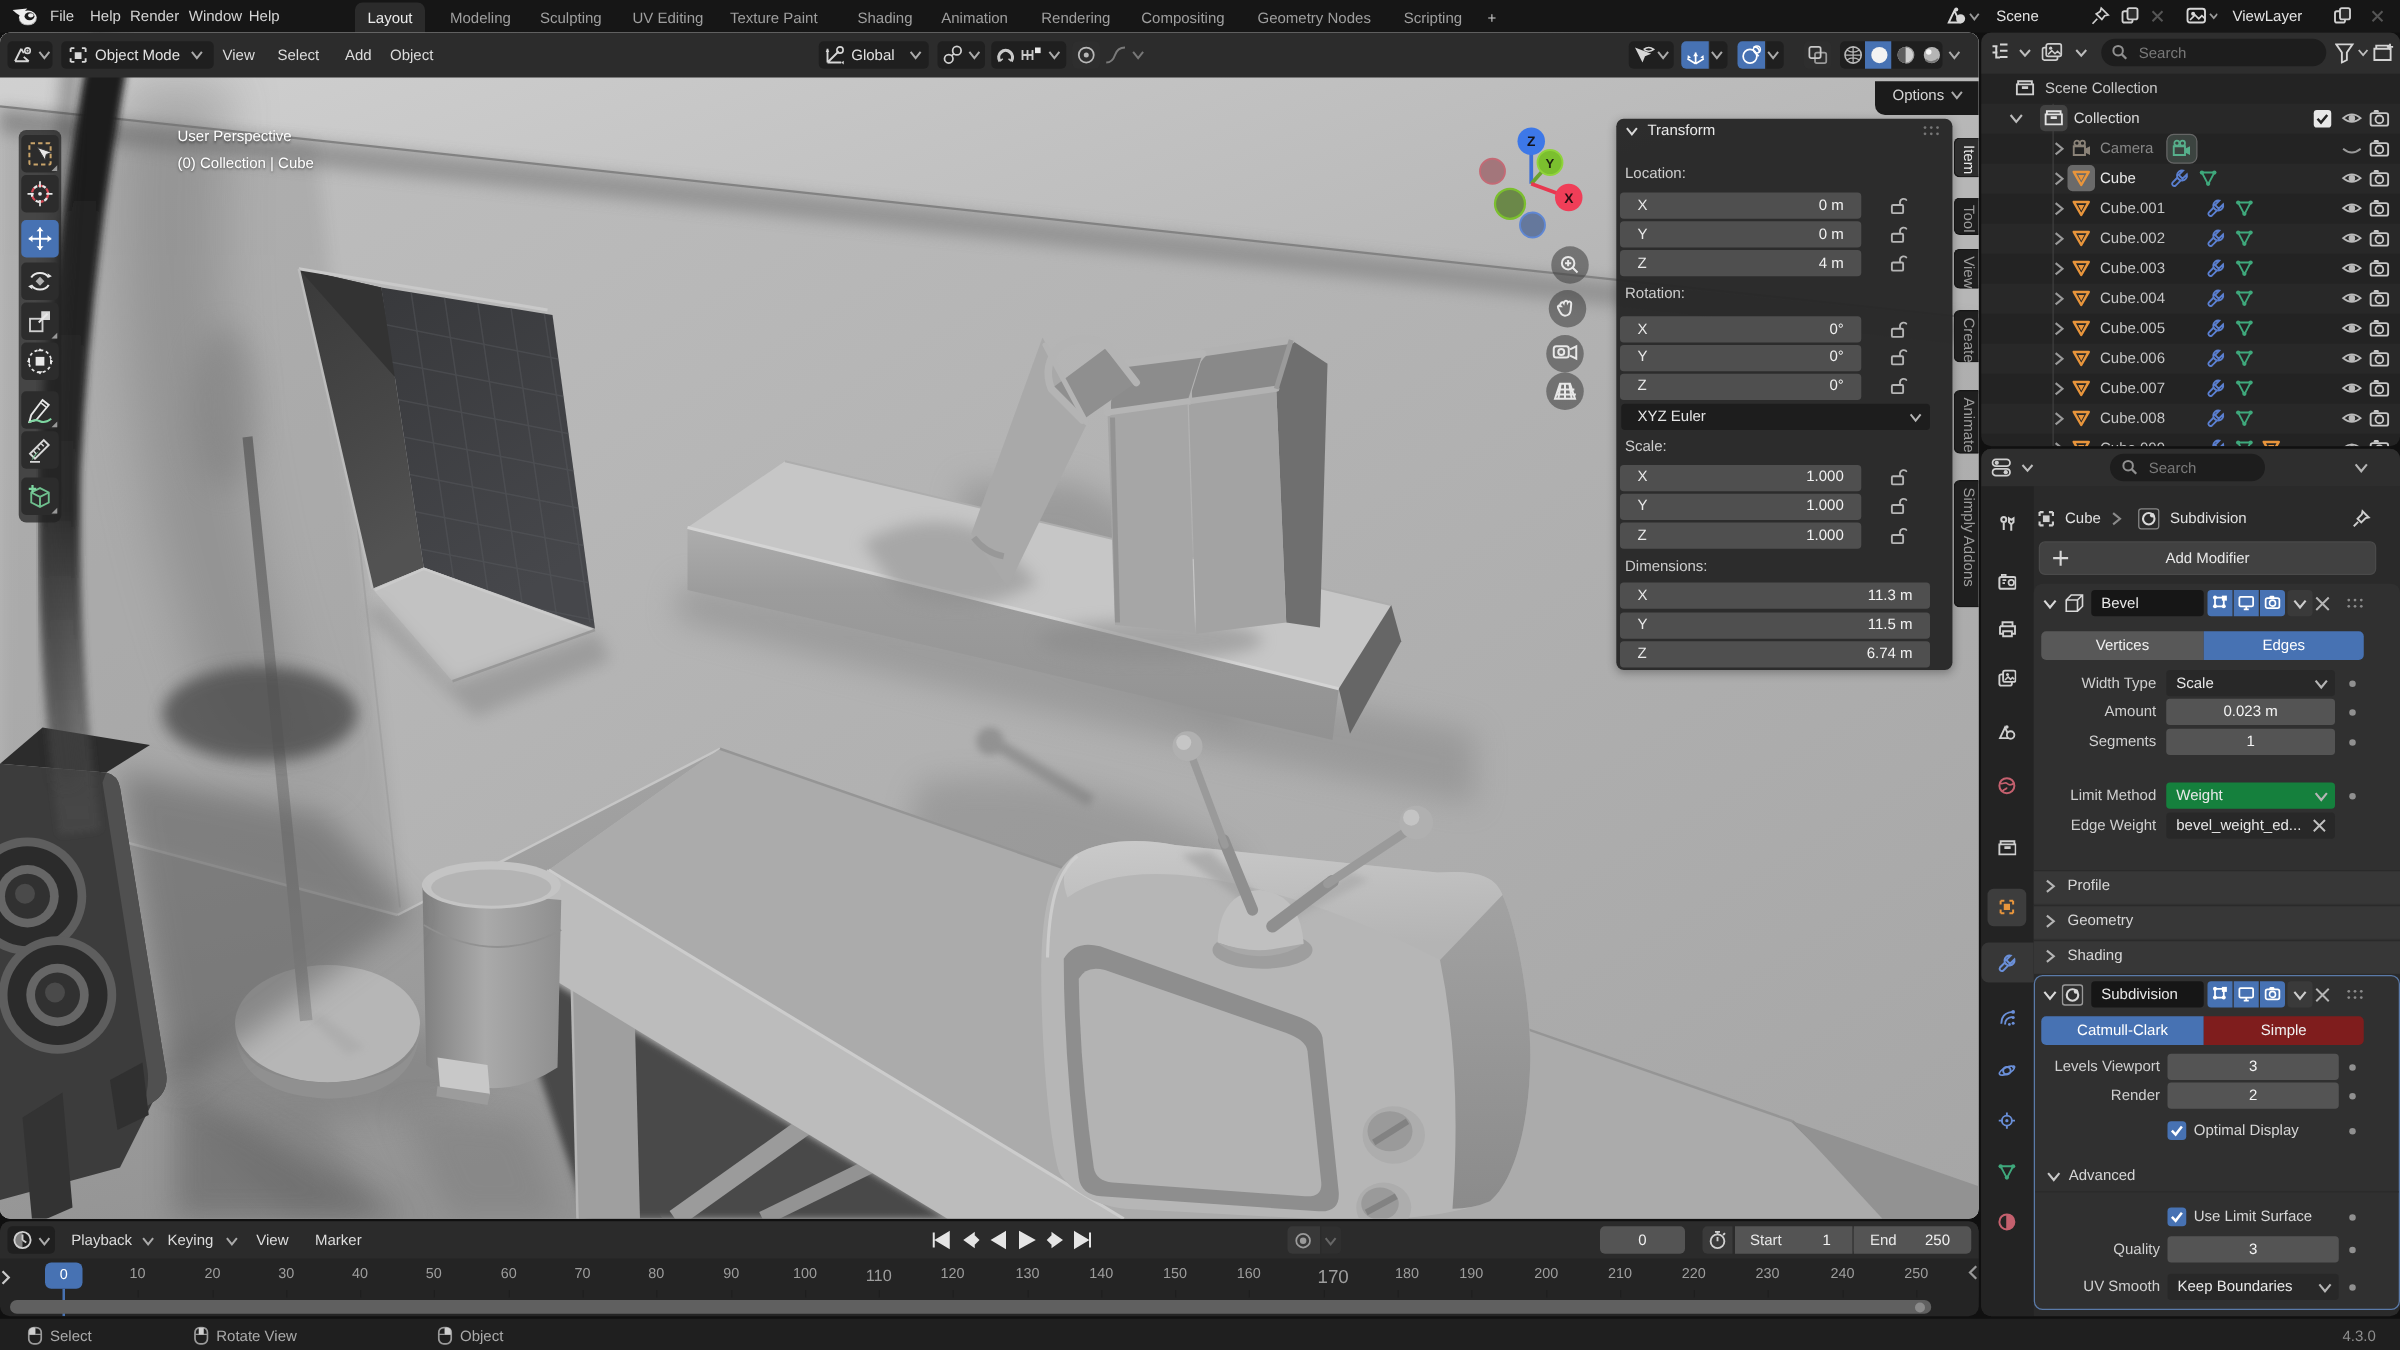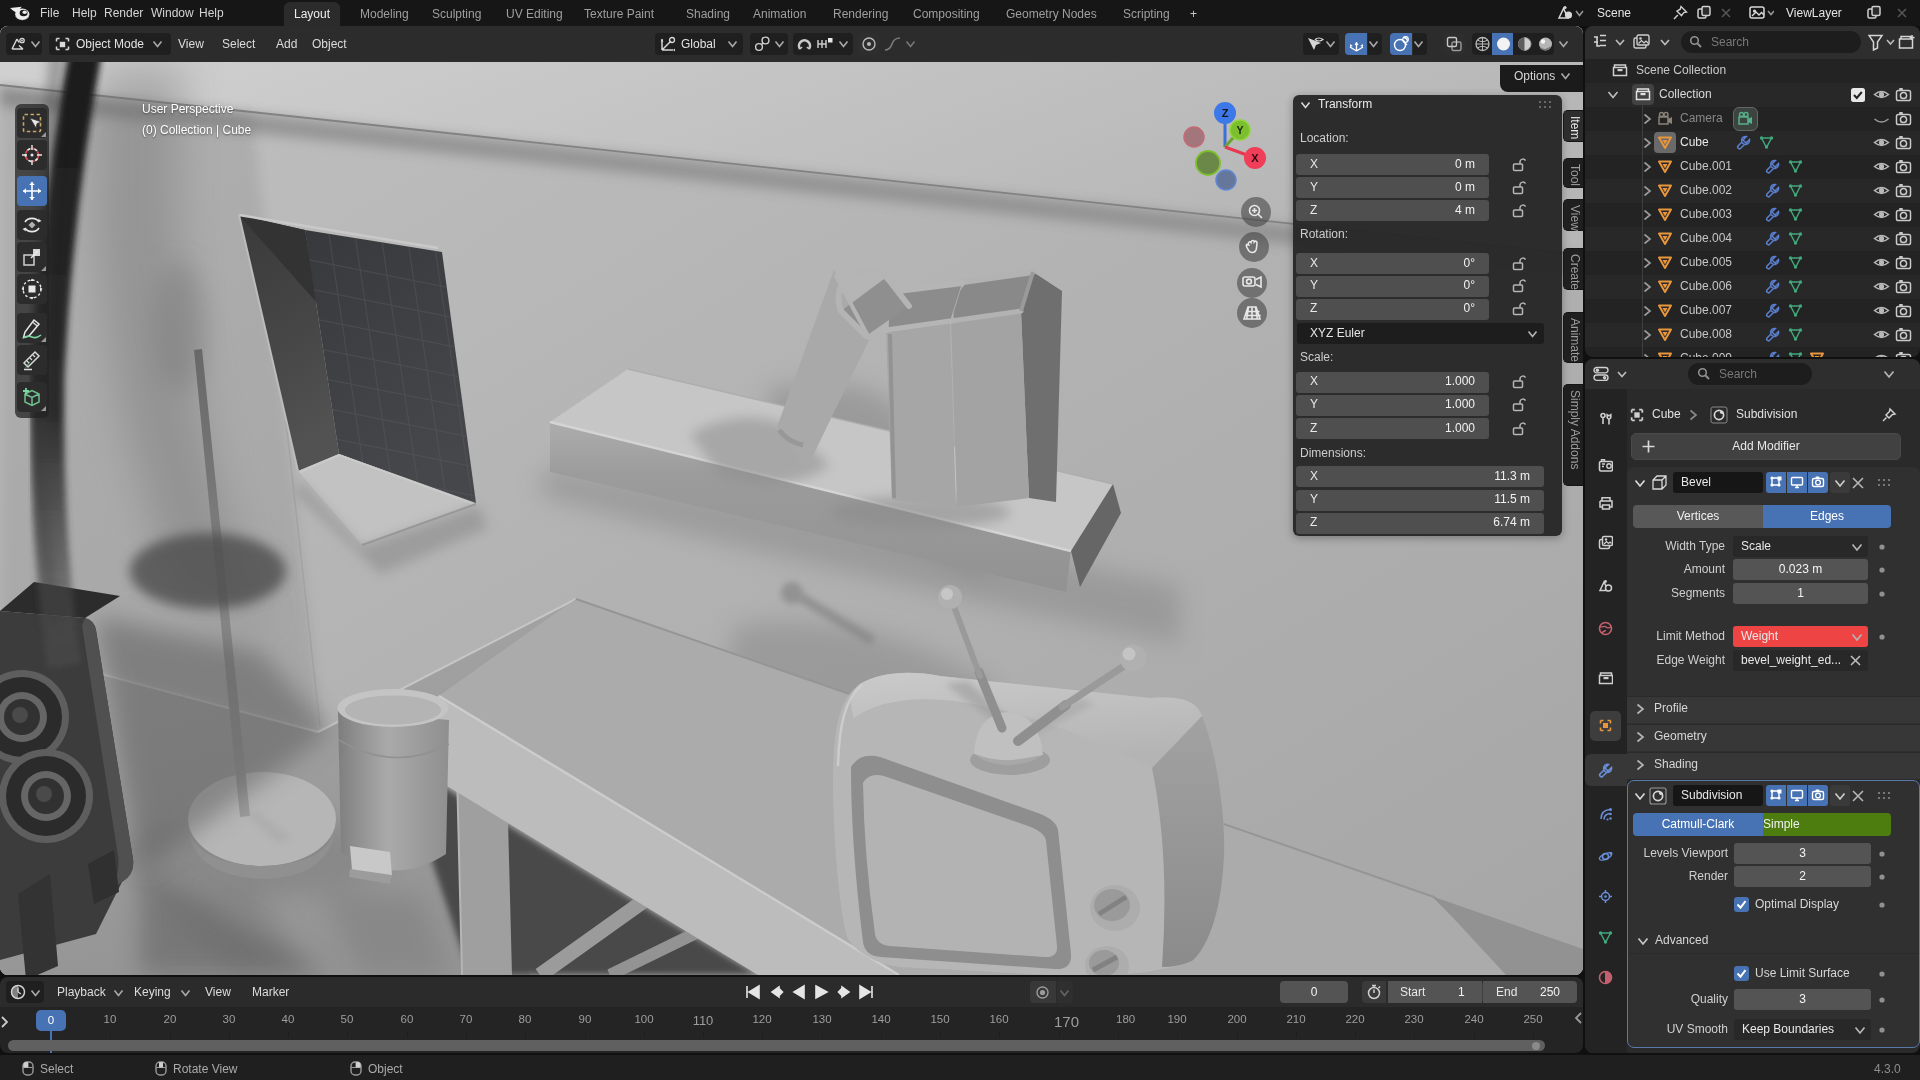--- a/index.html
+++ b/index.html
@@ -1333,21 +1333,21 @@
     <div class="abs" style="left:148px;top:200px;width:135px;height:21px;background:#545454;border-radius:3px;color:#f5f5f5;line-height:21px;text-align:center;white-space:nowrap">0.023 m</div>
     <svg class="abs" style="left:291px;top:205px" width="12" height="12" viewBox="0 0 12 12">
         <circle cx="6" cy="6" r="2.6" fill="#909090"></circle>
       </svg>
     <span class="abs" style="right:195px;top:227px;color:#cfcfcf;white-space:nowrap">Segments</span>
     <div class="abs" style="left:148px;top:224px;width:135px;height:21px;background:#545454;border-radius:3px;color:#f5f5f5;line-height:21px;text-align:center;white-space:nowrap">1</div>
     <svg class="abs" style="left:291px;top:229px" width="12" height="12" viewBox="0 0 12 12">
         <circle cx="6" cy="6" r="2.6" fill="#909090"></circle>
       </svg>
     <span class="abs" style="right:195px;top:270px;color:#cfcfcf;white-space:nowrap">Limit Method</span>
-    <div class="abs" style="left:148px;top:267px;width:135px;height:21px;background:#ef4444;border-radius:3px;color:#e8e8e8;line-height:21px;padding-left:8px;white-space:nowrap">Weight</div>
+    <div class="abs" style="left:148px;top:267px;width:135px;height:21px;background:#15803d;border-radius:3px;color:#e8e8e8;line-height:21px;padding-left:8px;white-space:nowrap">Weight</div>
     <svg class="abs" style="left:266px;top:273px" width="12" height="11" viewBox="0 0 12 11">
         <path d="M1.5,2.5 L6,8 L10.5,2.5" fill="none" stroke="#b5b5b5" stroke-width="1.7"></path>
       </svg>
     <svg class="abs" style="left:291px;top:272px" width="12" height="12" viewBox="0 0 12 12">
         <circle cx="6" cy="6" r="2.6" fill="#909090"></circle>
       </svg>
     <span class="abs" style="right:195px;top:294px;color:#cfcfcf;white-space:nowrap">Edge Weight</span>
     <div class="abs" style="left:148px;top:291px;width:135px;height:21px;background:#282828;border-radius:3px;color:#e8e8e8;line-height:21px;padding-left:8px;white-space:nowrap">bevel_weight_ed...</div>
     <svg class="abs" style="left:264px;top:295px" width="13" height="13" viewBox="0 0 13 13">
         <path d="M2,2 l9,9 M11,2 L2,11" stroke="#c0c0c0" stroke-width="1.5"></path>
@@ -1407,21 +1407,21 @@
         <g fill="#8a8a8a">
           <circle cx="2" cy="2" r="1.1"></circle>
           <circle cx="7" cy="2" r="1.1"></circle>
           <circle cx="12" cy="2" r="1.1"></circle>
           <circle cx="2" cy="7" r="1.1"></circle>
           <circle cx="7" cy="7" r="1.1"></circle>
           <circle cx="12" cy="7" r="1.1"></circle>
         </g>
       </svg>
     <div class="abs" style="left:48px;top:454px;width:130px;height:23px;background:#4772b3;border-radius:4px 0 0 4px;color:#fff;text-align:center;line-height:23px">Catmull-Clark</div>
-    <div class="abs" style="left:178px;top:454px;width:128px;height:23px;background:#4d7c0f;border-radius:0 4px 4px 0;color:#f0f0f0;text-align:left;line-height:23px">Simple</div>
+    <div class="abs" style="left:178px;top:454px;width:128px;height:23px;background:#7f1d1d;border-radius:0 4px 4px 0;color:#f0f0f0;text-align:center;line-height:23px">Simple</div>
     <span class="abs" style="right:192px;top:487px;color:#cfcfcf;white-space:nowrap">Levels Viewport</span>
     <div class="abs" style="left:149px;top:484px;width:137px;height:21px;background:#545454;border-radius:3px;color:#f5f5f5;line-height:21px;text-align:center;white-space:nowrap">3</div>
     <svg class="abs" style="left:291px;top:489px" width="12" height="12" viewBox="0 0 12 12">
         <circle cx="6" cy="6" r="2.6" fill="#909090"></circle>
       </svg>
     <span class="abs" style="right:192px;top:510px;color:#cfcfcf;white-space:nowrap">Render</span>
     <div class="abs" style="left:149px;top:507px;width:137px;height:21px;background:#545454;border-radius:3px;color:#f5f5f5;line-height:21px;text-align:center;white-space:nowrap">2</div>
     <svg class="abs" style="left:291px;top:512px" width="12" height="12" viewBox="0 0 12 12">
         <circle cx="6" cy="6" r="2.6" fill="#909090"></circle>
       </svg>

